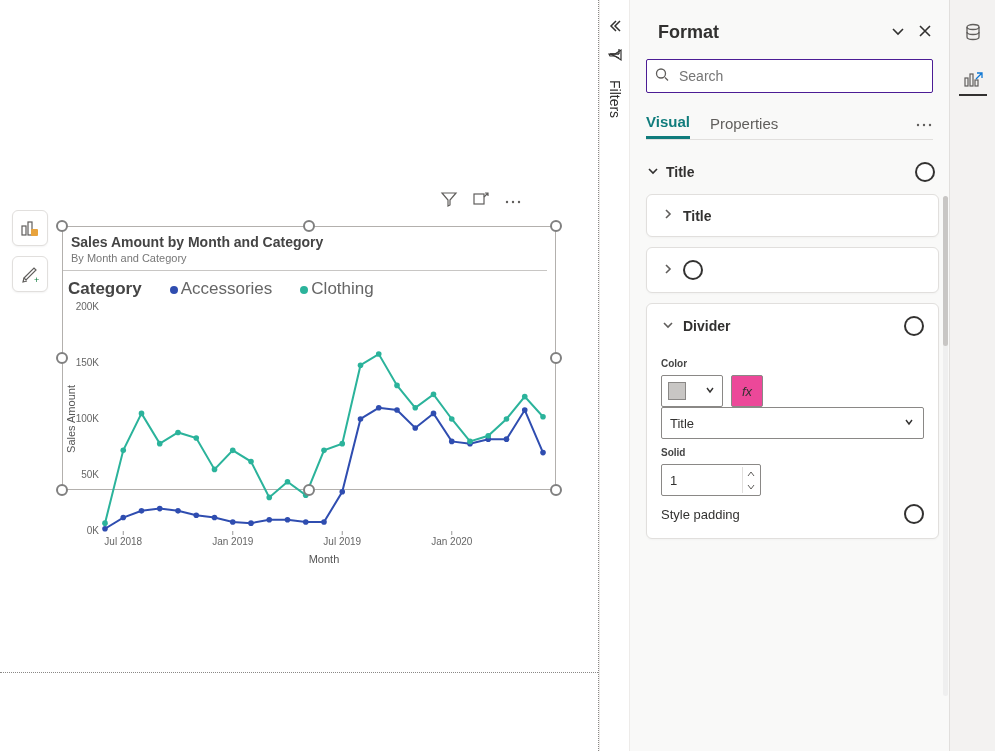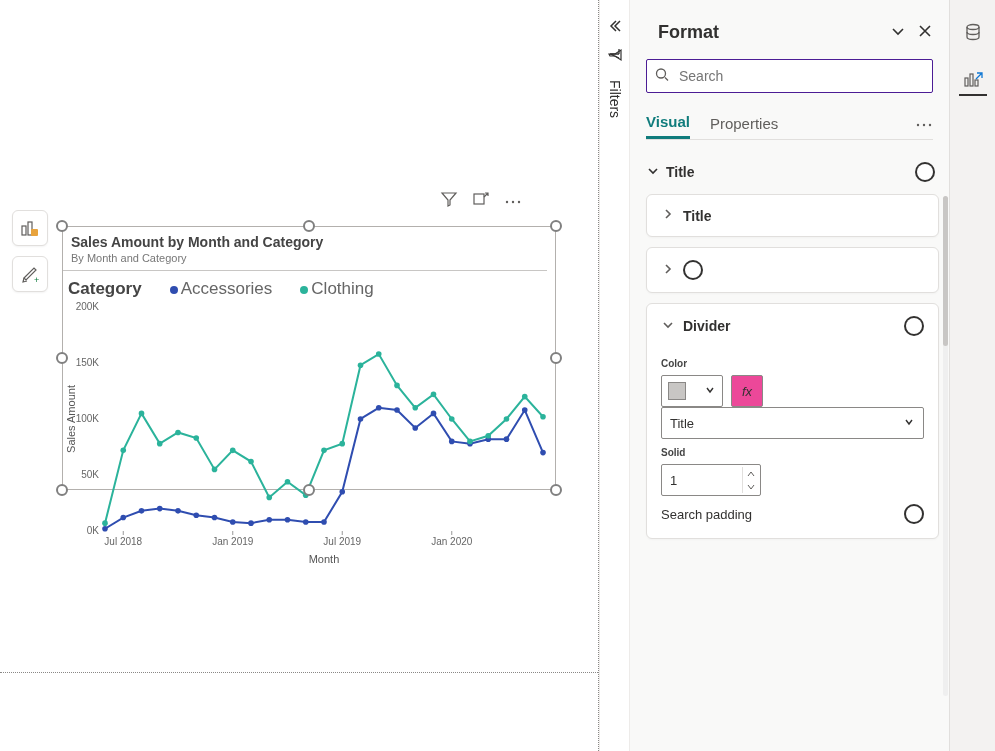--- a/index.html
+++ b/index.html
@@ -369,21 +369,21 @@
                 <div>
                     <svg width="8" height="6" viewBox="0 0 8 6">
                       <path d="M1 1 L4 5 L7 1" fill="none" stroke="#605e5c" stroke-width="1"></path>
                     </svg>
                   </div>
               </div>
             </div>
           </div>
 
           <div class="inline-row">
-            <span style="font-size:13px;">Search padding</span>
+            <span style="font-size:13px;">Style padding</span>
             <div class="toggle">
               <span class="t-text">On</span>
               <span class="knob"></span>
             </div>
           </div>
         </div>
       </div>
     </div>
 
     <div class="vtrack"></div>

